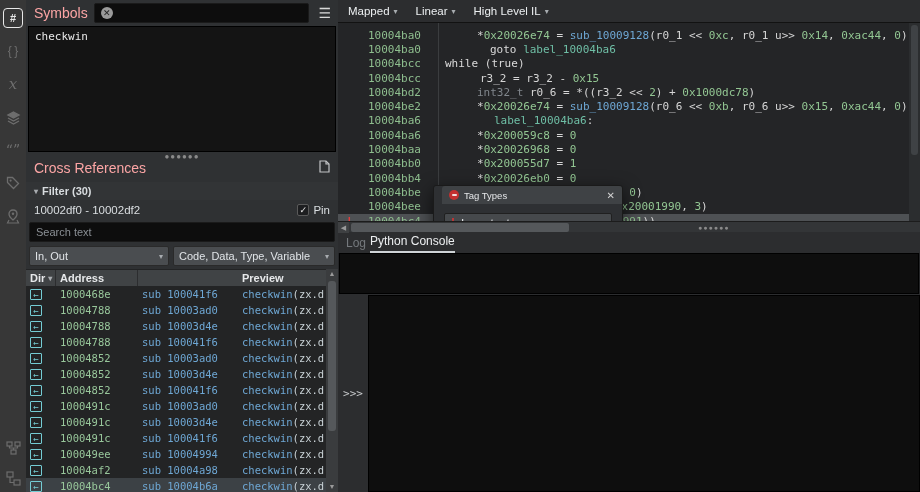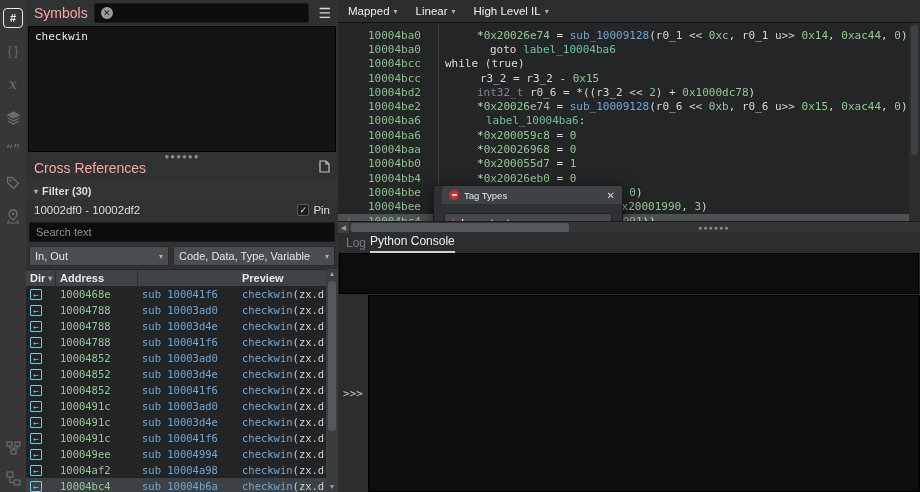--- a/index.html
+++ b/index.html
@@ -357,21 +357,21 @@
 
     <div id="code-area">
       <div id="indent-sep"></div>
       <div id="code-lines">
           <div class="cline"><span class="addr">10004ba0</span><span class="content" style="left: 139px;"><span class="tok-p">*</span><span class="tok-n">0x20026e74</span><span class="tok-p"> = </span><span class="tok-f">sub_10009128</span><span class="tok-p">(r0_1 &lt;&lt; </span><span class="tok-n">0xc</span><span class="tok-p">, r0_1 u&gt;&gt; </span><span class="tok-n">0x14</span><span class="tok-p">, </span><span class="tok-n">0xac44</span><span class="tok-p">, </span><span class="tok-n">0</span><span class="tok-p">)</span></span></div>
           <div class="cline"><span class="addr">10004ba0</span><span class="content" style="left: 152px;"><span class="tok-k">goto </span><span class="tok-l">label_10004ba6</span></span></div>
           <div class="cline"><span class="addr">10004bcc</span><span class="content" style="left: 107px;"><span class="tok-k">while </span><span class="tok-p">(</span><span class="tok-k">true</span><span class="tok-p">)</span></span></div>
           <div class="cline"><span class="addr">10004bcc</span><span class="content" style="left: 142px;"><span class="tok-p">r3_2 = r3_2 - </span><span class="tok-n">0x15</span></span></div>
           <div class="cline"><span class="addr">10004bd2</span><span class="content" style="left: 139px;"><span class="tok-t">int32_t </span><span class="tok-p">r0_6 = *((r3_2 &lt;&lt; </span><span class="tok-n">2</span><span class="tok-p">) + </span><span class="tok-n">0x1000dc78</span><span class="tok-p">)</span></span></div>
           <div class="cline"><span class="addr">10004be2</span><span class="content" style="left: 139px;"><span class="tok-p">*</span><span class="tok-n">0x20026e74</span><span class="tok-p"> = </span><span class="tok-f">sub_10009128</span><span class="tok-p">(r0_6 &lt;&lt; </span><span class="tok-n">0xb</span><span class="tok-p">, r0_6 u&gt;&gt; </span><span class="tok-n">0x15</span><span class="tok-p">, </span><span class="tok-n">0xac44</span><span class="tok-p">, </span><span class="tok-n">0</span><span class="tok-p">)</span></span></div>
-          <div class="cline"><span class="addr">10004ba6</span><span class="content" style="left: 148px;"><span class="tok-l">label_10004ba6</span><span class="tok-p">:</span></span></div>
+          <div class="cline"><span class="addr">10004ba6</span><span class="content" style="left: 156px;"><span class="tok-l">label_10004ba6</span><span class="tok-p">:</span></span></div>
           <div class="cline"><span class="addr">10004ba6</span><span class="content" style="left: 139px;"><span class="tok-p">*</span><span class="tok-n">0x200059c8</span><span class="tok-p"> = </span><span class="tok-n">0</span></span></div>
           <div class="cline"><span class="addr">10004baa</span><span class="content" style="left: 139px;"><span class="tok-p">*</span><span class="tok-n">0x20026968</span><span class="tok-p"> = </span><span class="tok-n">0</span></span></div>
           <div class="cline"><span class="addr">10004bb0</span><span class="content" style="left: 139px;"><span class="tok-p">*</span><span class="tok-n">0x200055d7</span><span class="tok-p"> = </span><span class="tok-n">1</span></span></div>
           <div class="cline"><span class="addr">10004bb4</span><span class="content" style="left: 139px;"><span class="tok-p">*</span><span class="tok-n">0x20026eb0</span><span class="tok-p"> = </span><span class="tok-n">0</span></span></div>
           <div class="cline"><span class="addr">10004bbe</span><span class="content" style="left: 139px;"><span class="tok-k">if </span><span class="tok-p">(</span><span class="tok-f">sub_1000c61c</span><span class="tok-p">(</span><span class="tok-n">0</span><span class="tok-p">) != </span><span class="tok-n">0</span><span class="tok-p">)</span></span></div>
           <div class="cline"><span class="addr">10004bee</span><span class="content" style="left: 171px;"><span class="tok-f">sub_10009128</span><span class="tok-p">(</span><span class="tok-n">0</span><span class="tok-p">, </span><span class="tok-n">0x20001990</span><span class="tok-p">, </span><span class="tok-n">3</span><span class="tok-p">)</span></span></div>
           <div class="cline sel"><span class="mark">!</span><span class="addr">10004bc4</span><span class="content" style="left: 139px;"><span class="tok-f">checkwin</span><span class="tok-p">(zx.d(*</span><span class="tok-n">0x20001991</span><span class="tok-p">))</span></span></div>
         </div>
       <div id="code-vscroll">
           <div class="thumb"></div>

